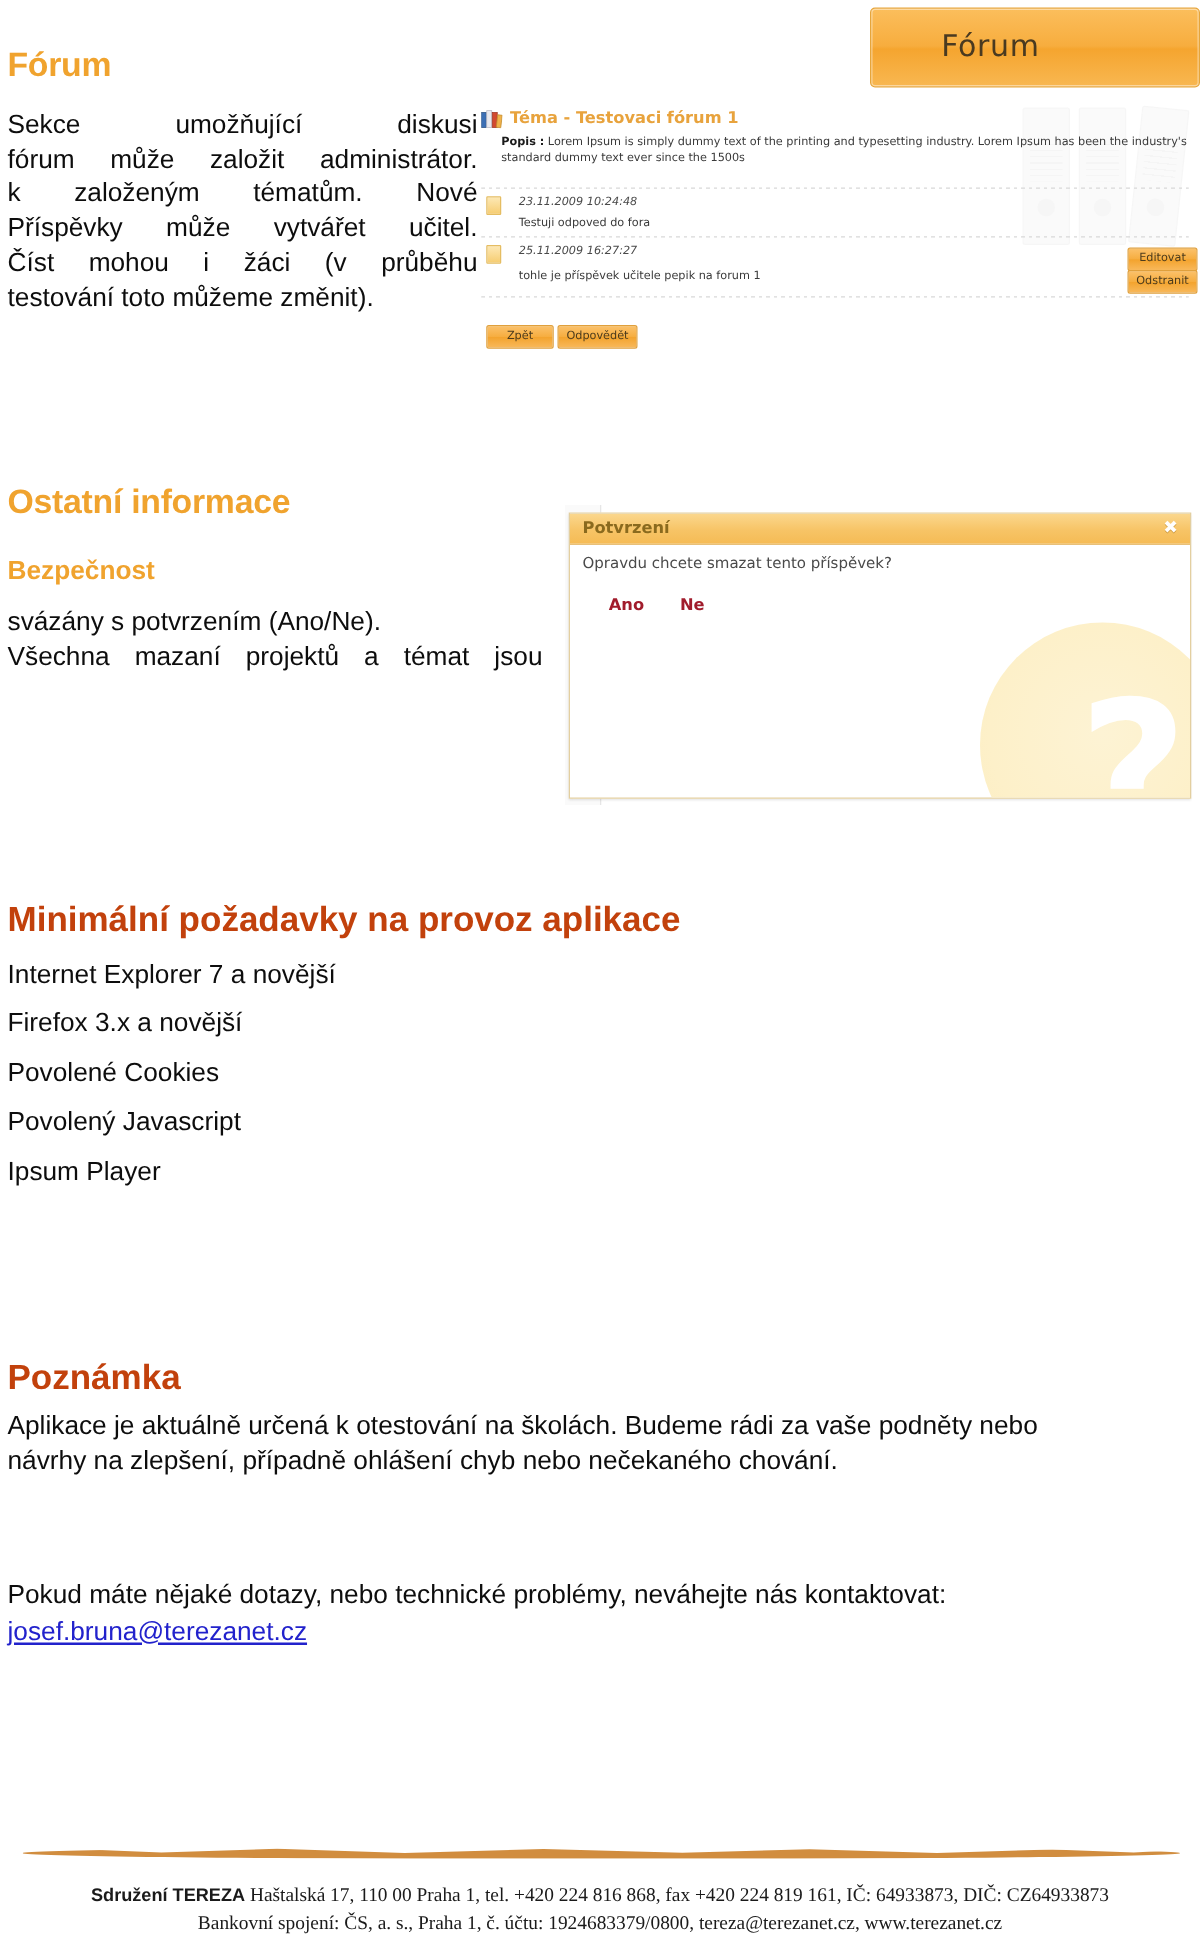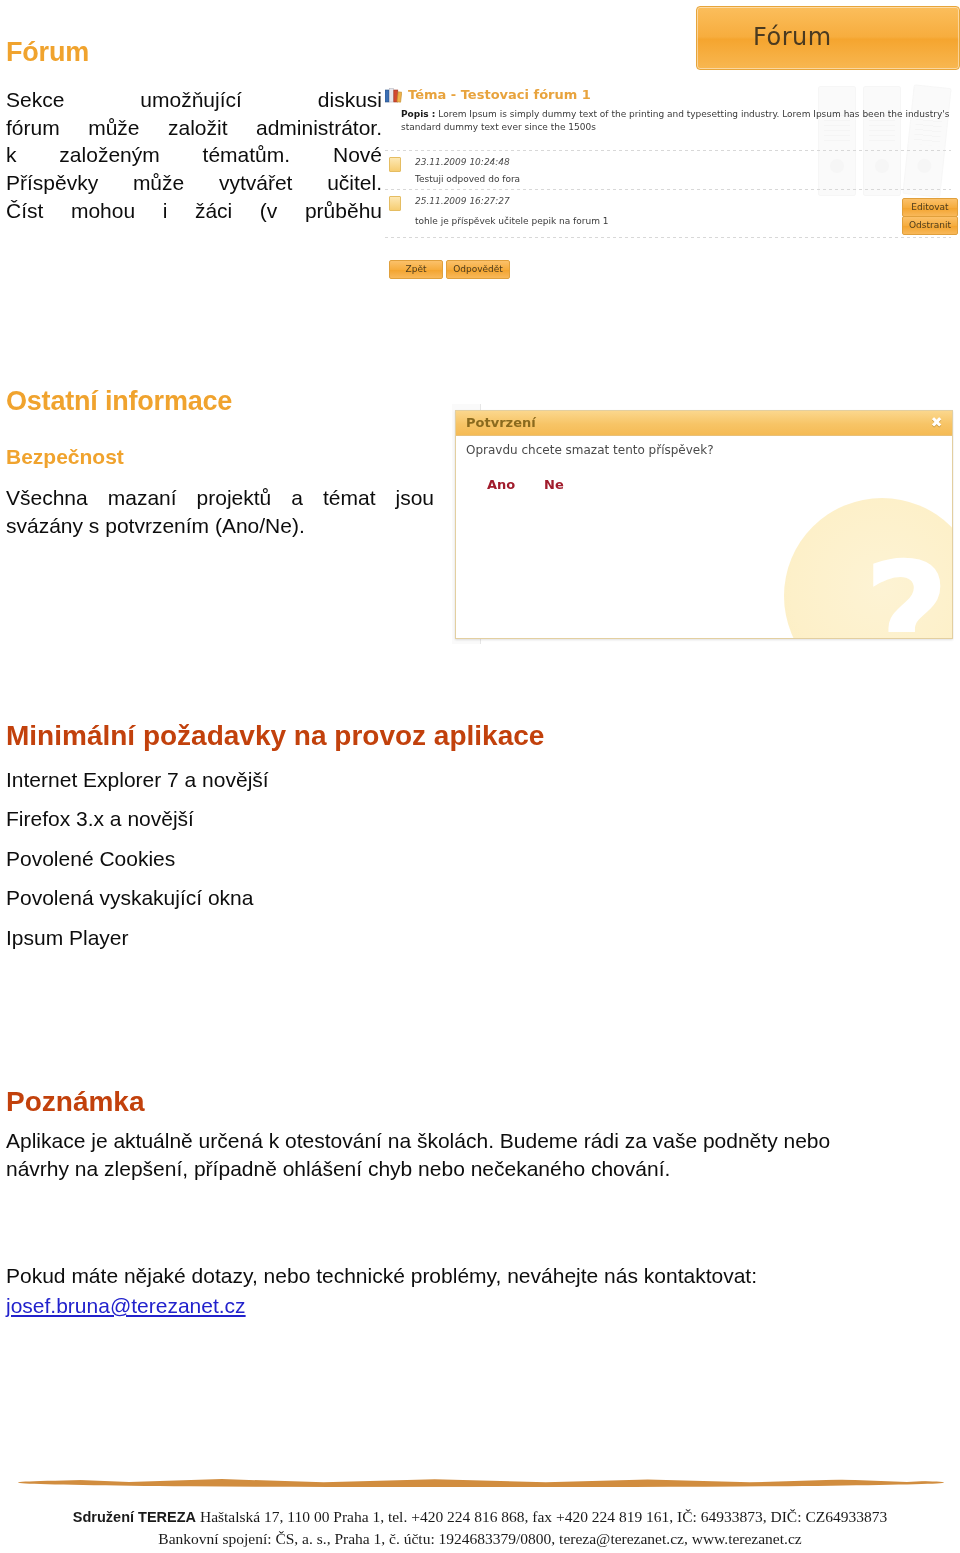--- a/index.html
+++ b/index.html
@@ -367,20 +367,21 @@
 <body>
 
 <div class="h1-orange" id="forum-section-heading">Fórum</div>
 
 <div class="body-text" id="forum-intro-paragraph">
   <span class="ln j">Sekce umožňující diskusi</span>
   <span class="ln j">fórum může založit administrátor.</span>
   <span class="ln j">k založeným tématům. Nové</span>
   <span class="ln j">Příspěvky může vytvářet učitel.</span>
   <span class="ln j">Číst mohou i žáci (v průběhu</span>
+  <span class="ln">testování toto můžeme změnit).</span>
 </div>
 
 <div id="forum-app-screenshot">
 
   <div class="wm-binders">
     <div class="wm-binder wm-b1"></div>
     <div class="wm-binder wm-b2"></div>
     <div class="wm-binder wm-b3"></div>
   </div>
 
@@ -419,22 +420,22 @@
 
   <div class="app-btn" id="btn-zpet">Zpět</div>
   <div class="app-btn" id="btn-odpovedet">Odpovědět</div>
 </div>
 
 <div class="h1-orange" id="other-info-heading">Ostatní informace</div>
 
 <div class="h3-orange" id="security-heading">Bezpečnost</div>
 
 <div class="body-text" id="security-paragraph">
+  <span class="ln">svázány s potvrzením (Ano/Ne).</span>
   <span class="ln j">Všechna mazaní projektů a témat jsou</span>
-  <span class="ln">svázány s potvrzením (Ano/Ne).</span>
 </div>
 
 <div id="confirm-dialog-screenshot">
   <div id="confirm-side-strip"></div>
   <div id="confirm-dialog">
     <div id="confirm-watermark">
       <div id="confirm-watermark-mark">?</div>
     </div>
     <div id="confirm-titlebar">
       <div id="confirm-title-text">Potvrzení</div>
@@ -445,21 +446,21 @@
     <div class="confirm-choice" id="confirm-no">Ne</div>
   </div>
 </div>
 
 <div class="h2-orange" id="requirements-heading">Minimální požadavky na provoz aplikace</div>
 
 <ul id="requirements-list">
   <li>Internet Explorer 7 a novější</li>
   <li>Firefox 3.x a novější</li>
   <li>Povolené Cookies</li>
-  <li>Povolená vyskakující okna</li>
+  <li>Povolený Javascript</li>
   <li>Ipsum Player</li>
 </ul>
 
 <div class="h2-orange" id="note-heading">Poznámka</div>
 
 <div class="body-text" id="note-paragraph">
   <span class="ln">Aplikace je aktuálně určená k otestování na školách. Budeme rádi za vaše podněty nebo</span>
   <span class="ln">návrhy na zlepšení, případně ohlášení chyb nebo nečekaného chování.</span>
 </div>
 

